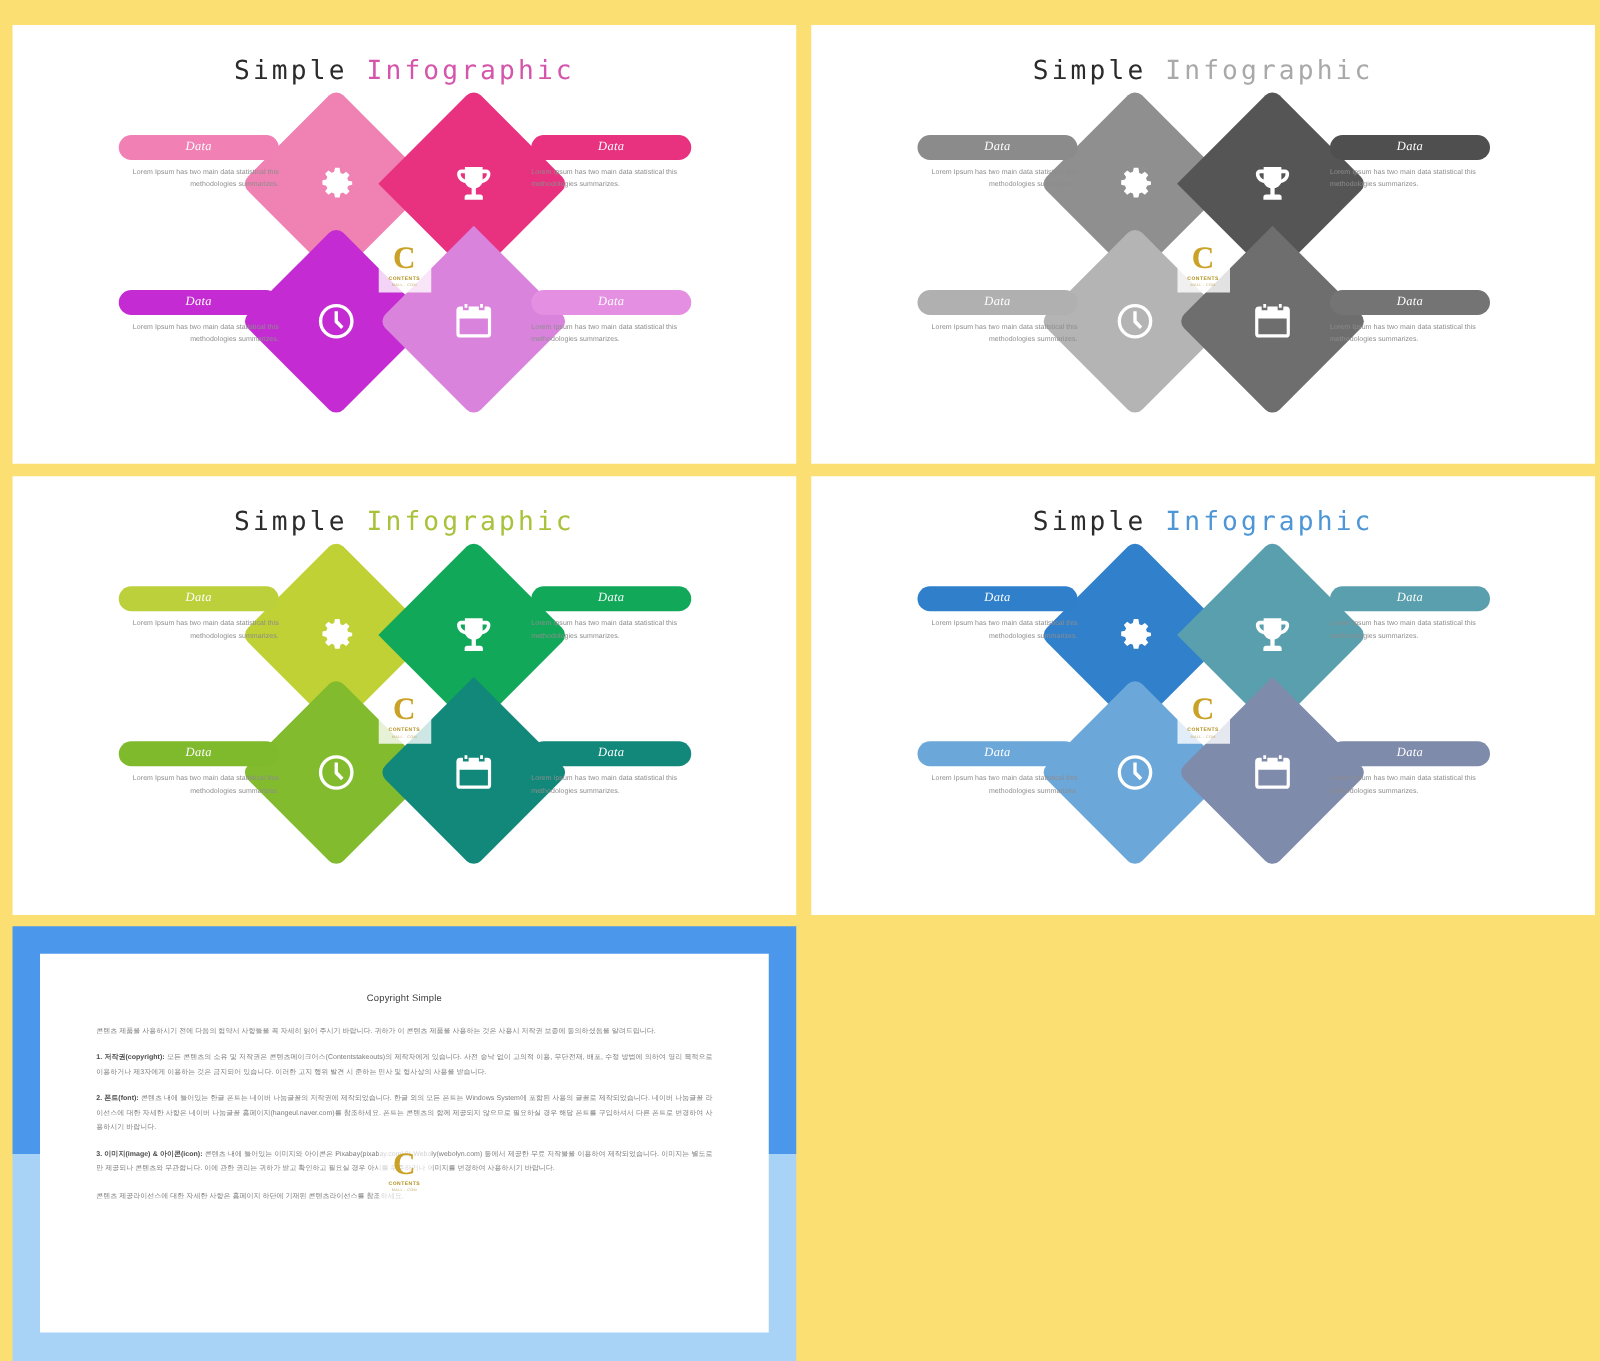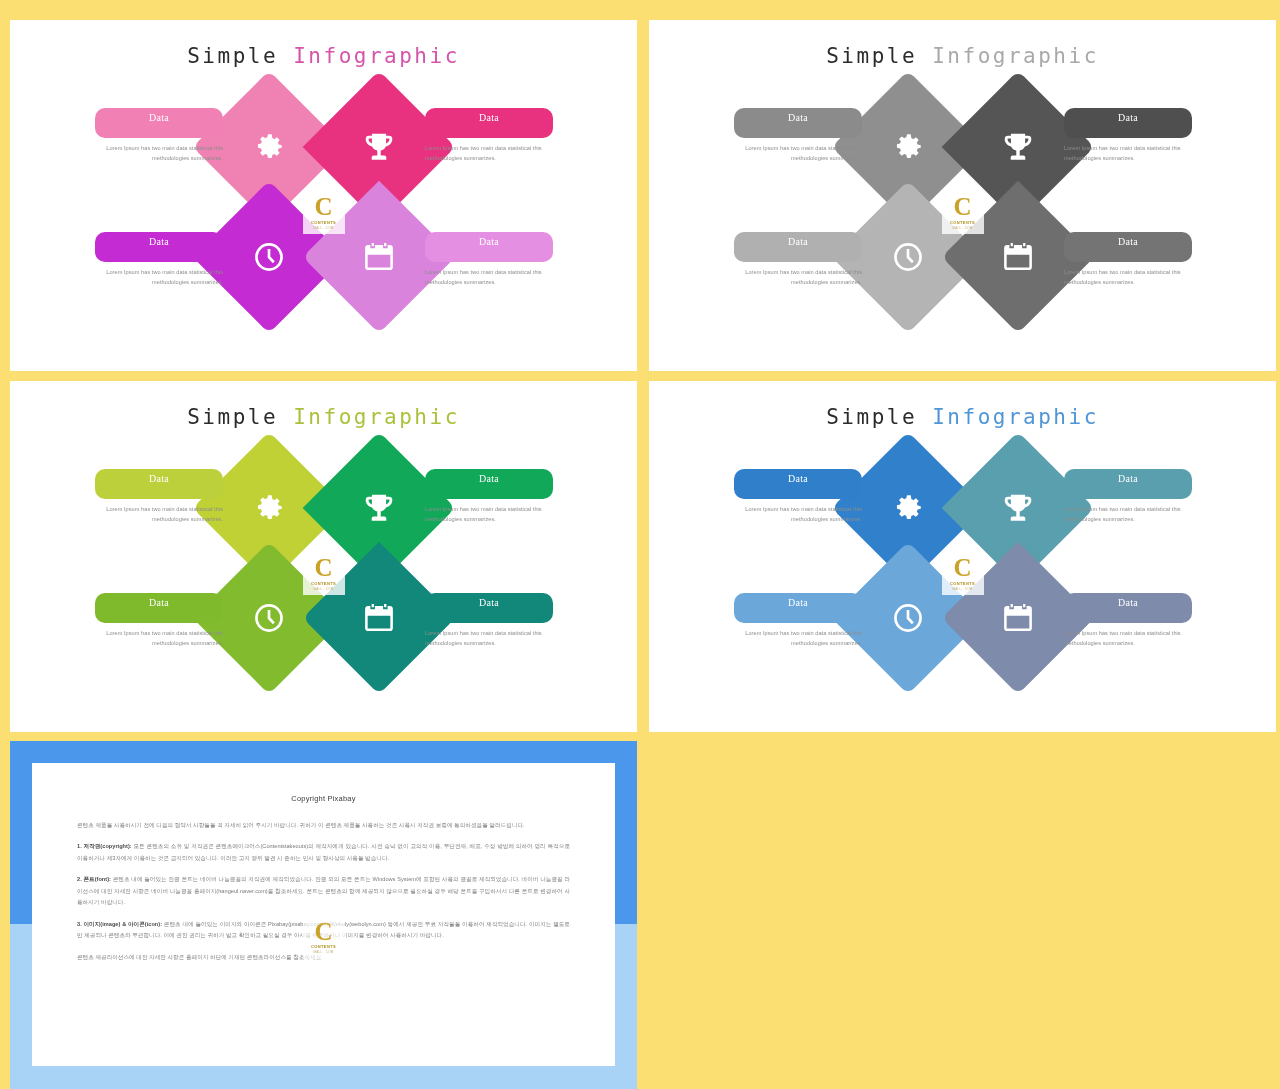--- a/index.html
+++ b/index.html
@@ -63,27 +63,28 @@
   }
   .petal-icon svg{width:34px;height:34px;fill:#fff;}
 
   
   .side{
     position:absolute;
     width:128px;
   }
   .pill{
     display:block;
-    height:30px;line-height:19px;
+    height:20px;line-height:19px;
     border-radius:10px;
     color:#fff;
     font-size:10px;
     text-align:center;
     font-family:"Liberation Serif",serif;
     letter-spacing:.3px;
+    font-style:italic;
   }
   .blurb{
     margin-top:6px;
     font-size:5.6px;
     line-height:1.75;
     color:#8d8d8d;
     letter-spacing:.05px;
   }
   .side.left .blurb{text-align:right;}
   .side.right .blurb{text-align:left;}
@@ -430,21 +431,21 @@
         <div class="watermark" style="left: 292.5px; top: 112px;">
           <div class="c">C</div>
           <div class="w1">CONTENTS</div>
           <div class="w2">MALL  .  COM</div>
         </div>
       </div>
   </div>
 
   <div id="copy-slide">
     <div id="copy-inner">
-      <div class="cp-sub">Copyright Pixabay</div>
+      <div class="cp-sub">Copyright Simple</div>
       <div class="cp-body" id="cp-body">
           <p class="cp-p">콘텐츠 제품을 사용하시기 전에 다음의 협약서 사항들을 꼭 자세히 읽어 주시기 바랍니다. 귀하가 이 콘텐츠 제품을 사용하는 것은 사용시 저작권 보증에 동의하셨음을 알려드립니다.</p>
           <p class="cp-p"><b>1. 저작권(copyright):</b> 모든 콘텐츠의 소유 및 저작권은 콘텐츠메이크어스(Contentstakeouts)의 제작자에게 있습니다. 사전 승낙 없이 고의적 이용, 무단전재, 배포, 수정 방법에 의하여 영리 목적으로 이용하거나 제3자에게 이용하는 것은 금지되어 있습니다. 이러한 고지 행위 발견 시 준하는 민사 및 형사상의 사용을 받습니다.</p>
           <p class="cp-p"><b>2. 폰트(font):</b> 콘텐츠 내에 들어있는 한글 폰트는 네이버 나눔글꼴의 저작권에 제작되었습니다. 한글 외의 모든 폰트는 Windows System에 포함된 사용의 글꼴로 제작되었습니다. 네이버 나눔글꼴 라이선스에 대한 자세한 사항은 네이버 나눔글꼴 홈페이지(hangeul.naver.com)를 참조하세요. 폰트는 콘텐츠의 함께 제공되지 않으므로 필요하실 경우 해당 폰트를 구입하셔서 다른 폰트로 변경하여 사용하시기 바랍니다.</p>
           <p class="cp-p"><b>3. 이미지(image) &amp; 아이콘(icon):</b> 콘텐츠 내에 들어있는 이미지와 아이콘은 Pixabay(pixabay.com)와 Weboly(webolyn.com) 등에서 제공한 무료 저작물을 이용하여 제작되었습니다. 이미지는 별도로만 제공되나 콘텐츠와 무관합니다. 이에 관한 권리는 귀하가 받고 확인하고 필요실 경우 아시를 위주하거나 이미지를 변경하여 사용하시기 바랍니다.</p>
           <p class="cp-p">콘텐츠 제공라이선스에 대한 자세한 사항은 홈페이지 하단에 기재된 콘텐츠라이선스를 참조하세요.</p>
         </div>
       <div class="cp-watermark">
         <div class="c">C</div>
         <div class="w1">CONTENTS</div>

